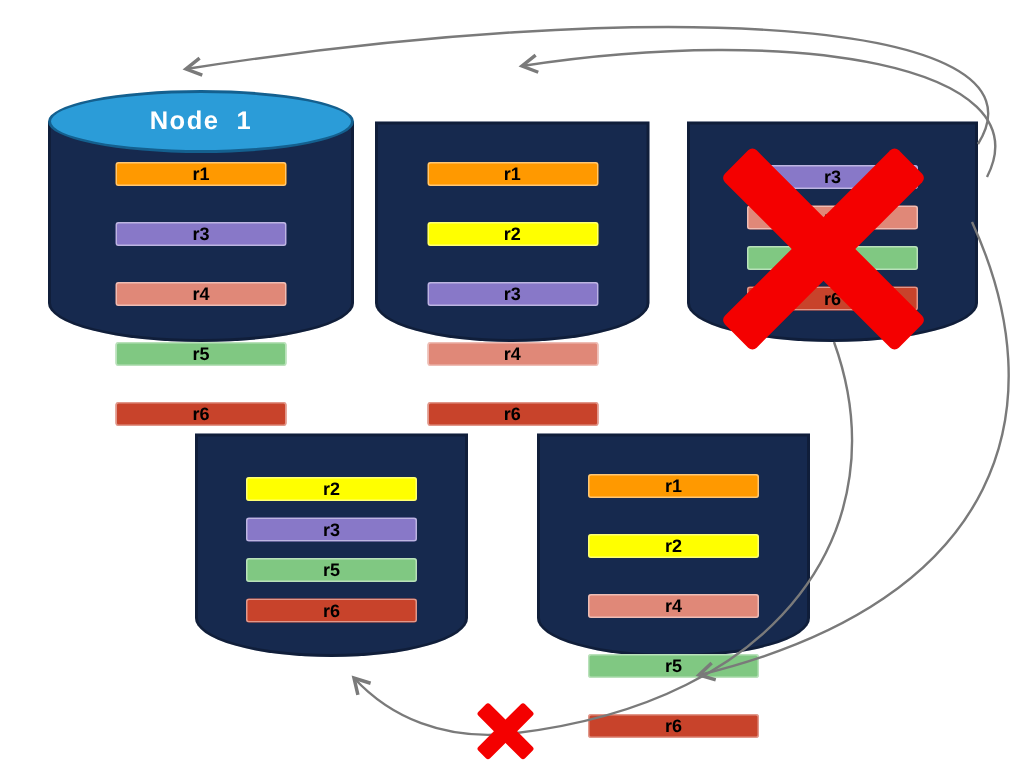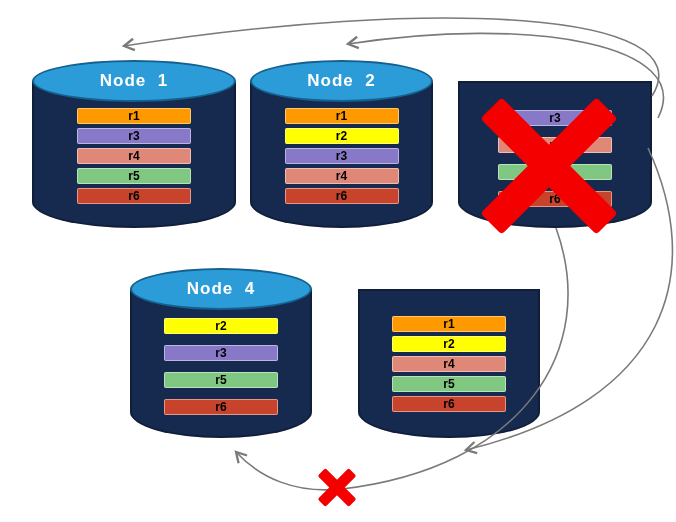--- a/index.html
+++ b/index.html
@@ -10,21 +10,21 @@
   .cyl-body{position:absolute;left:0;right:0;top:21px;bottom:0;
     background:var(--cyl-body,#16294E);
     border-radius:0 0 50% 50% / 0 0 26px 26px;
     box-shadow:inset 0 0 0 2px rgba(0,0,0,0.25);}
   .cyl-top{position:absolute;left:0;right:0;top:0;height:42px;
     background:var(--cyl-top,#2B9CD8);
     border:2px solid var(--cyl-top-edge,#14608F);
     border-radius:50%;box-sizing:border-box;
     display:flex;align-items:center;justify-content:center;z-index:2;}
   .node-title{color:#ffffff;font-weight:bold;font-size:17px;letter-spacing:1px;white-space:pre;}
-  .replicas{position:absolute;left:0;right:0;top:48px;display:flex;flex-direction:column;align-items:center;gap:4px;z-index:1;}
+  .replicas{position:absolute;left:0;right:0;top:48px;display:flex;flex-direction:column;align-items:center;gap:24px;z-index:1;}
   .replicas.sparse{top:50px;gap:11px;}
   .replica-bar{width:114px;height:16px;display:flex;align-items:center;justify-content:center;
     font-size:12px;font-weight:bold;color:#000000;border-radius:2px;
     box-shadow:inset 0 0 0 1px rgba(255,255,255,0.45);}
 
   
   svg.arrows{position:absolute;left:0;top:0;width:676px;height:522px;z-index:3;pointer-events:none;}
   .arrow-path{fill:none;stroke:var(--arrow,#7A7A7A);stroke-width:1.6px;}
   .arrow-head{fill:none;stroke:var(--arrow,#7A7A7A);stroke-width:1.6px;}
 
@@ -66,23 +66,20 @@
       <div class="replica-bar" style="background-color: rgb(255, 153, 0);">r1</div>
       <div class="replica-bar" style="background-color: rgb(136, 120, 200);">r3</div>
       <div class="replica-bar" style="background-color: rgb(224, 136, 120);">r4</div>
       <div class="replica-bar" style="background-color: rgb(128, 200, 130);">r5</div>
       <div class="replica-bar" style="background-color: rgb(200, 67, 43);">r6</div>
     </div>
   </div>
 
   <div class="node" style="left:250px;top:60px;width:183px;height:168px;">
     <div class="cyl-body"></div>
-    <div class="cyl-top">
-      <span class="node-title">Node  2</span>
-    </div>
     <div class="replicas">
       <div class="replica-bar" style="background-color: rgb(255, 153, 0);">r1</div>
       <div class="replica-bar" style="background-color: rgb(255, 255, 0);">r2</div>
       <div class="replica-bar" style="background-color: rgb(136, 120, 200);">r3</div>
       <div class="replica-bar" style="background-color: rgb(224, 136, 120);">r4</div>
       <div class="replica-bar" style="background-color: rgb(200, 67, 43);">r6</div>
     </div>
   </div>
 
   <div class="node" style="left:458px;top:60px;width:194px;height:168px;">
@@ -90,23 +87,20 @@
     <div class="replicas sparse">
       <div class="replica-bar" style="background-color: rgb(136, 120, 200);">r3</div>
       <div class="replica-bar" style="background-color: rgb(224, 136, 120);">r4</div>
       <div class="replica-bar" style="background-color: rgb(128, 200, 130);">r5</div>
       <div class="replica-bar" style="background-color: rgb(200, 67, 43);">r6</div>
     </div>
   </div>
 
   <div class="node" style="left:130px;top:268px;width:182px;height:170px;">
     <div class="cyl-body"></div>
-    <div class="cyl-top">
-      <span class="node-title">Node  4</span>
-    </div>
     <div class="replicas sparse">
       <div class="replica-bar" style="background-color: rgb(255, 255, 0);">r2</div>
       <div class="replica-bar" style="background-color: rgb(136, 120, 200);">r3</div>
       <div class="replica-bar" style="background-color: rgb(128, 200, 130);">r5</div>
       <div class="replica-bar" style="background-color: rgb(200, 67, 43);">r6</div>
     </div>
   </div>
 
   <div class="node" style="left:358px;top:268px;width:182px;height:170px;">
     <div class="cyl-body"></div>

